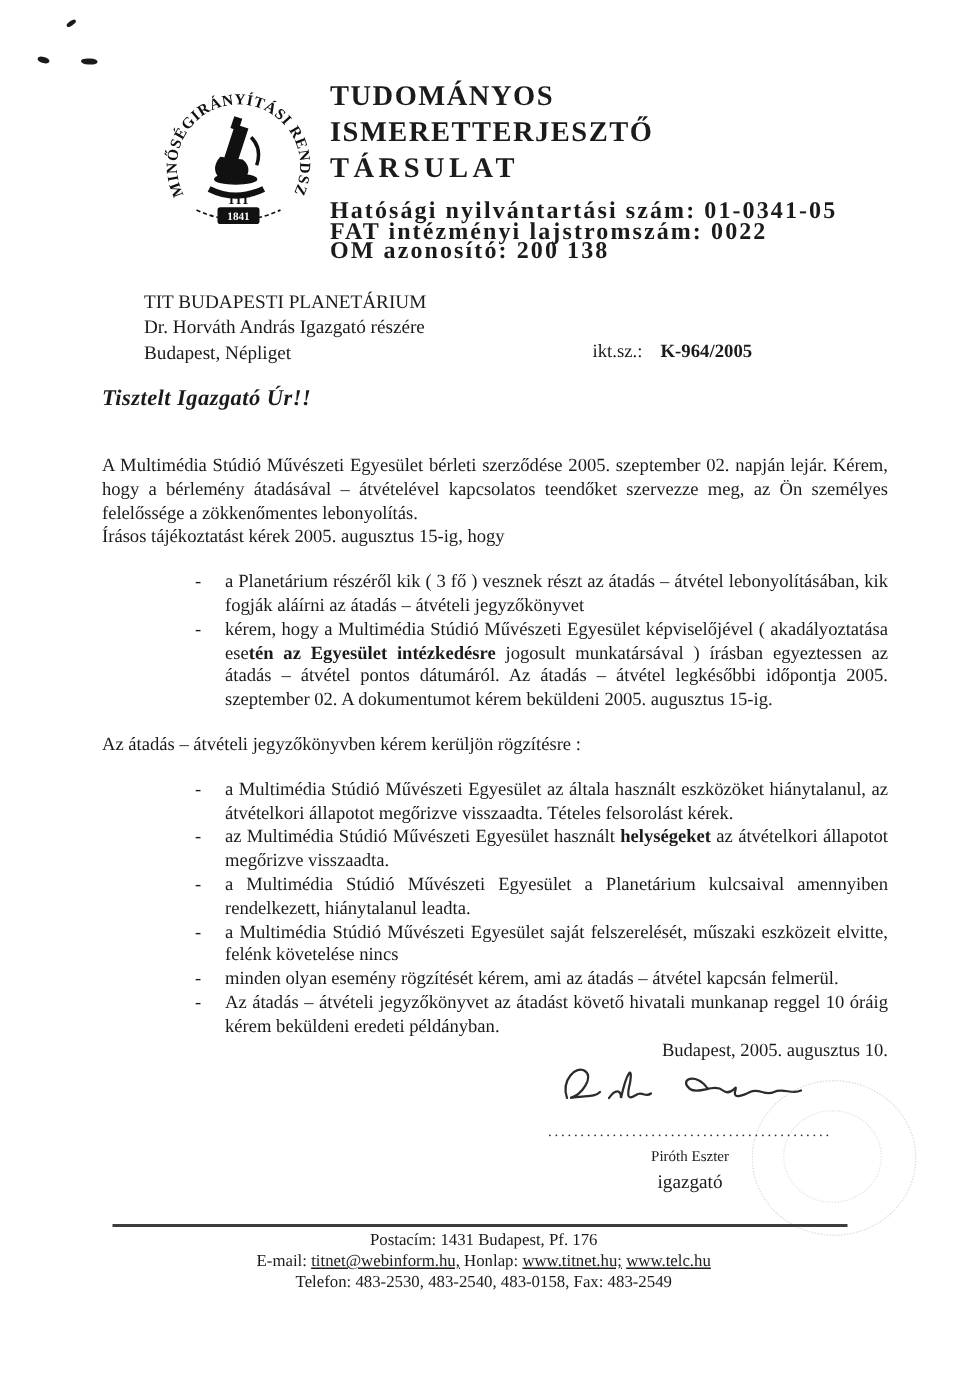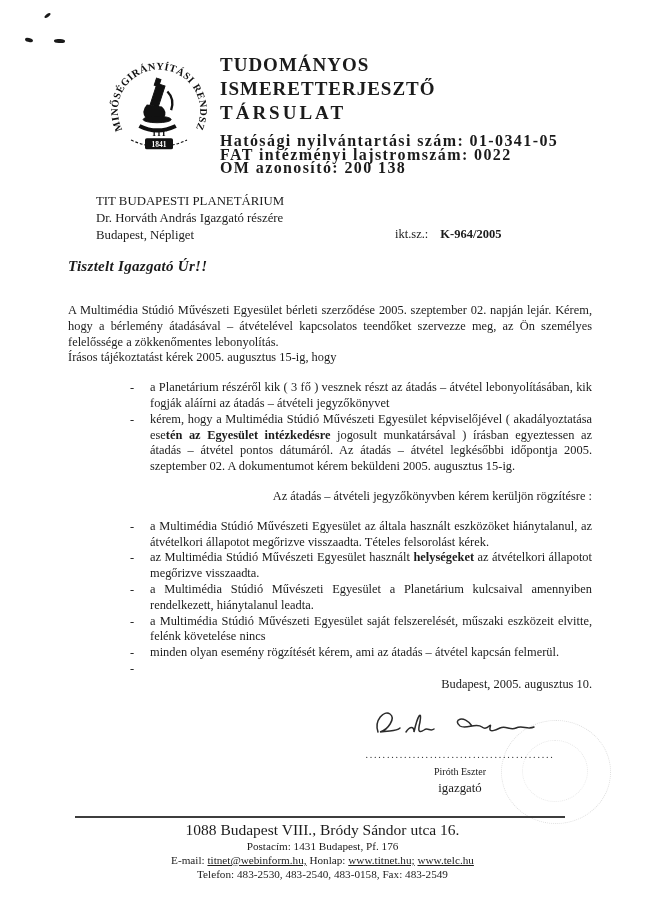--- a/index.html
+++ b/index.html
@@ -33,21 +33,21 @@
 
   
   .body { position:absolute; left:68px; top:303px; width:524px;
     font-size:12.4px; line-height:15.8px; text-align:justify; }
   .para2 { text-align:left; }
   .list { margin-top:14px; }
   .li { display:flex; }
   .li-marker { width:20px; margin-left:62px; flex:0 0 auto; text-align:left; }
   .li-text { flex:1 1 auto; text-align:justify; }
   .seg-bold { font-weight:700; }
-  .section-heading { margin-top:14px; text-align:right; }
+  .section-heading { margin-top:14px; text-align:left; }
   .dateline { text-align:right; }
 
   
   .signature { position:absolute; left:345px; top:702px; width:230px; text-align:center; }
   .sig-svg { display:block; margin:0 auto; }
   .dotted-line { font-size:10px; letter-spacing:1.8px; line-height:10px; white-space:nowrap;
     overflow:hidden; color:#2a2a2a; }
   .sig-name { font-size:10px; line-height:17px; margin-top:3px; }
   .sig-title { font-size:12.8px; line-height:17px; }
 
@@ -146,20 +146,21 @@
         <div class="li">
           <span class="li-marker">-</span>
           <span class="li-text"><span>a Multimédia Stúdió Művészeti Egyesület saját felszerelését, műszaki eszközeit elvitte, felénk követelése nincs</span></span>
         </div>
         <div class="li">
           <span class="li-marker">-</span>
           <span class="li-text"><span>minden olyan esemény rögzítését kérem, ami az átadás – átvétel kapcsán felmerül.</span></span>
         </div>
         <div class="li">
           <span class="li-marker">-</span>
+          <span class="li-text"><span>Az átadás – átvételi jegyzőkönyvet az átadást követő hivatali munkanap reggel 10 óráig kérem beküldeni eredeti példányban.</span></span>
         </div>
       </div>
     <div class="dateline">Budapest, 2005. augusztus 10.</div>
   </div>
 
   <div class="signature">
     <svg class="sig-svg" width="200" height="48" viewBox="0 0 200 48">
       <g fill="none" stroke="#2b2b2b" stroke-width="1.5" stroke-linecap="round">
         <path d="M18 30 C14 18 24 8 30 12 C36 16 28 28 20 30 C30 28 36 30 40 26"></path>
         <path d="M46 30 C50 24 54 24 54 30 C58 12 62 8 60 20 C58 28 58 32 64 28 C68 25 70 30 74 27"></path>
@@ -171,21 +172,20 @@
     <div class="sig-title">igazgató</div>
   </div>
 
   <div class="stamp">
     <div class="stamp-outer"></div>
     <div class="stamp-inner"></div>
   </div>
 
   <div class="footer-rule"></div>
   <div class="footer">
-    <div class="footer-address">1088 Budapest VIII., Bródy Sándor utca 16.</div>
     <div class="footer-small">Postacím: 1431 Budapest, Pf. 176</div>
     <div class="footer-small">
       <span>E-mail:</span>
       <span class="u">titnet@webinform.hu,</span>
       <span>Honlap:</span>
       <span class="u">www.titnet.hu;</span>
       <span class="u">www.telc.hu</span>
     </div>
     <div class="footer-small">Telefon: 483-2530, 483-2540, 483-0158,  Fax: 483-2549</div>
   </div>

